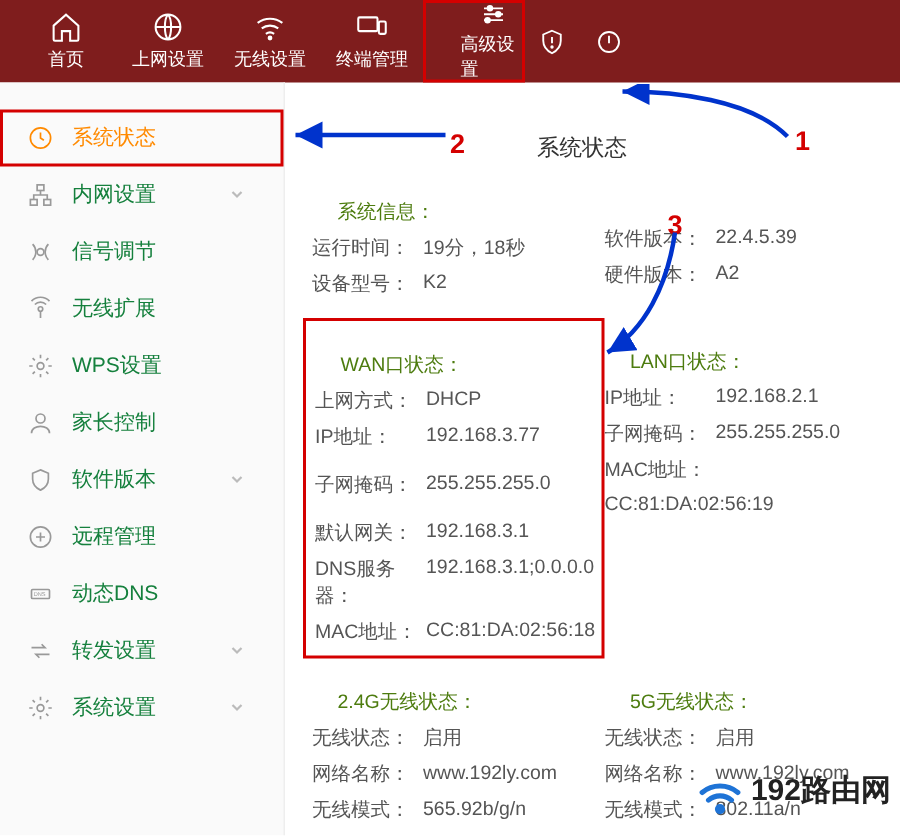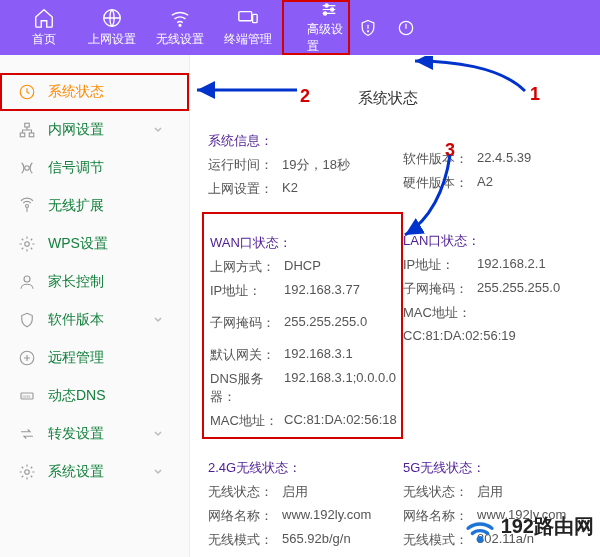--- a/index.html
+++ b/index.html
@@ -1,33 +1,33 @@
 <!DOCTYPE html>
 <html><head>
 <meta charset="utf-8">
 <style>
   * { box-sizing: border-box; margin: 0; padding: 0; font-family: "Microsoft YaHei", sans-serif; }
   body { width: 600px; height: 557px; background: #fff; overflow: hidden; position: relative; }
-  .topnav { background: #8b5cf6; height: 55px; display: flex; align-items: center; padding: 0 10px; color: #fff; }
+  .topnav { background: #7f1d1d; height: 55px; display: flex; align-items: center; padding: 0 10px; color: #fff; }
   .topnav .item { display: flex; flex-direction: column; align-items: center; justify-content: center; width: 68px; height: 55px; font-size: 12px; cursor: pointer; }
   .topnav .item svg { width: 22px; height: 22px; stroke: #fff; fill: none; stroke-width: 1.5; margin-bottom: 2px; }
   .topnav .item.active { outline: 2px solid #d40000; outline-offset: -2px; padding-left: 25px; }
   .topnav .trailing { display: flex; gap: 18px; margin-left: 8px; }
   .topnav .trailing svg { width: 20px; height: 20px; stroke: #fff; fill: none; stroke-width: 1.5; }
   .body { display: flex; height: calc(100% - 55px); }
   .sidebar { width: 190px; background: #fafafa; border-right: 1px solid #eee; padding-top: 18px; }
   .sidebar .sitem { display: flex; align-items: center; height: 38px; padding: 0 18px; font-size: 14px; color: #15803d; cursor: pointer; position: relative; }
   .sidebar .sitem svg { width: 18px; height: 18px; stroke: #999; fill: none; stroke-width: 1.5; margin-right: 12px; flex-shrink: 0; }
   .sidebar .sitem .chev { position: absolute; right: 14px; width: 10px; height: 10px; stroke: #bbb; }
   .sidebar .sitem.active { color: #ff8a00; }
   .sidebar .sitem.active svg { stroke: #ff8a00; }
   .sidebar .sitem.active-box { outline: 2px solid #d40000; outline-offset: -2px; }
   .main { flex: 1; padding: 18px 0 0 18px; font-size: 13px; color: #333; position: relative; overflow: hidden; }
   .main h2 { font-size: 15px; font-weight: normal; color: #333; margin: 16px 0 10px 150px; }
-  .section-title { color: #4c1d95; font-size: 13px; margin: 14px 0 6px 0; }
+  .section-title { color: #4d7c0f; font-size: 13px; margin: 14px 0 6px 17px; }
   .row { display: flex; margin: 6px 0; font-size: 13px; color: #555; }
   .row .lbl { min-width: 74px; }
   .cols { display: flex; gap: 0; }
   .col { width: 195px; }
   .col2 { width: 170px; }
   .wanbox { border: 2px solid #d40000; padding: 6px 8px 1px 6px; margin-left: -6px; margin-top: 8px; }
   .annot { position: absolute; color: #d40000; font-size: 18px; font-weight: bold; pointer-events: none; }
   .watermark { position: absolute; right: 6px; bottom: 10px; display: flex; align-items: flex-start; gap: 4px; }
   .watermark .wifi { width: 34px; height: 34px; }
   .watermark .txt { font-size: 20px; font-weight: bold; color: #222; }
@@ -185,21 +185,21 @@
     <h2>系统状态</h2>
 
     <div class="cols">
       <div class="col">
         <div class="section-title">系统信息：</div>
         <div class="row">
             <span class="lbl">运行时间：</span>
             <span>19分，18秒</span>
           </div>
         <div class="row">
-            <span class="lbl">上网设置：</span>
+            <span class="lbl">设备型号：</span>
             <span>K2</span>
           </div>
       </div>
       <div class="col2">
         <div style="height:26px"></div>
         <div class="row">
             <span class="lbl">软件版本：</span>
             <span>22.4.5.39</span>
           </div>
         <div class="row">

